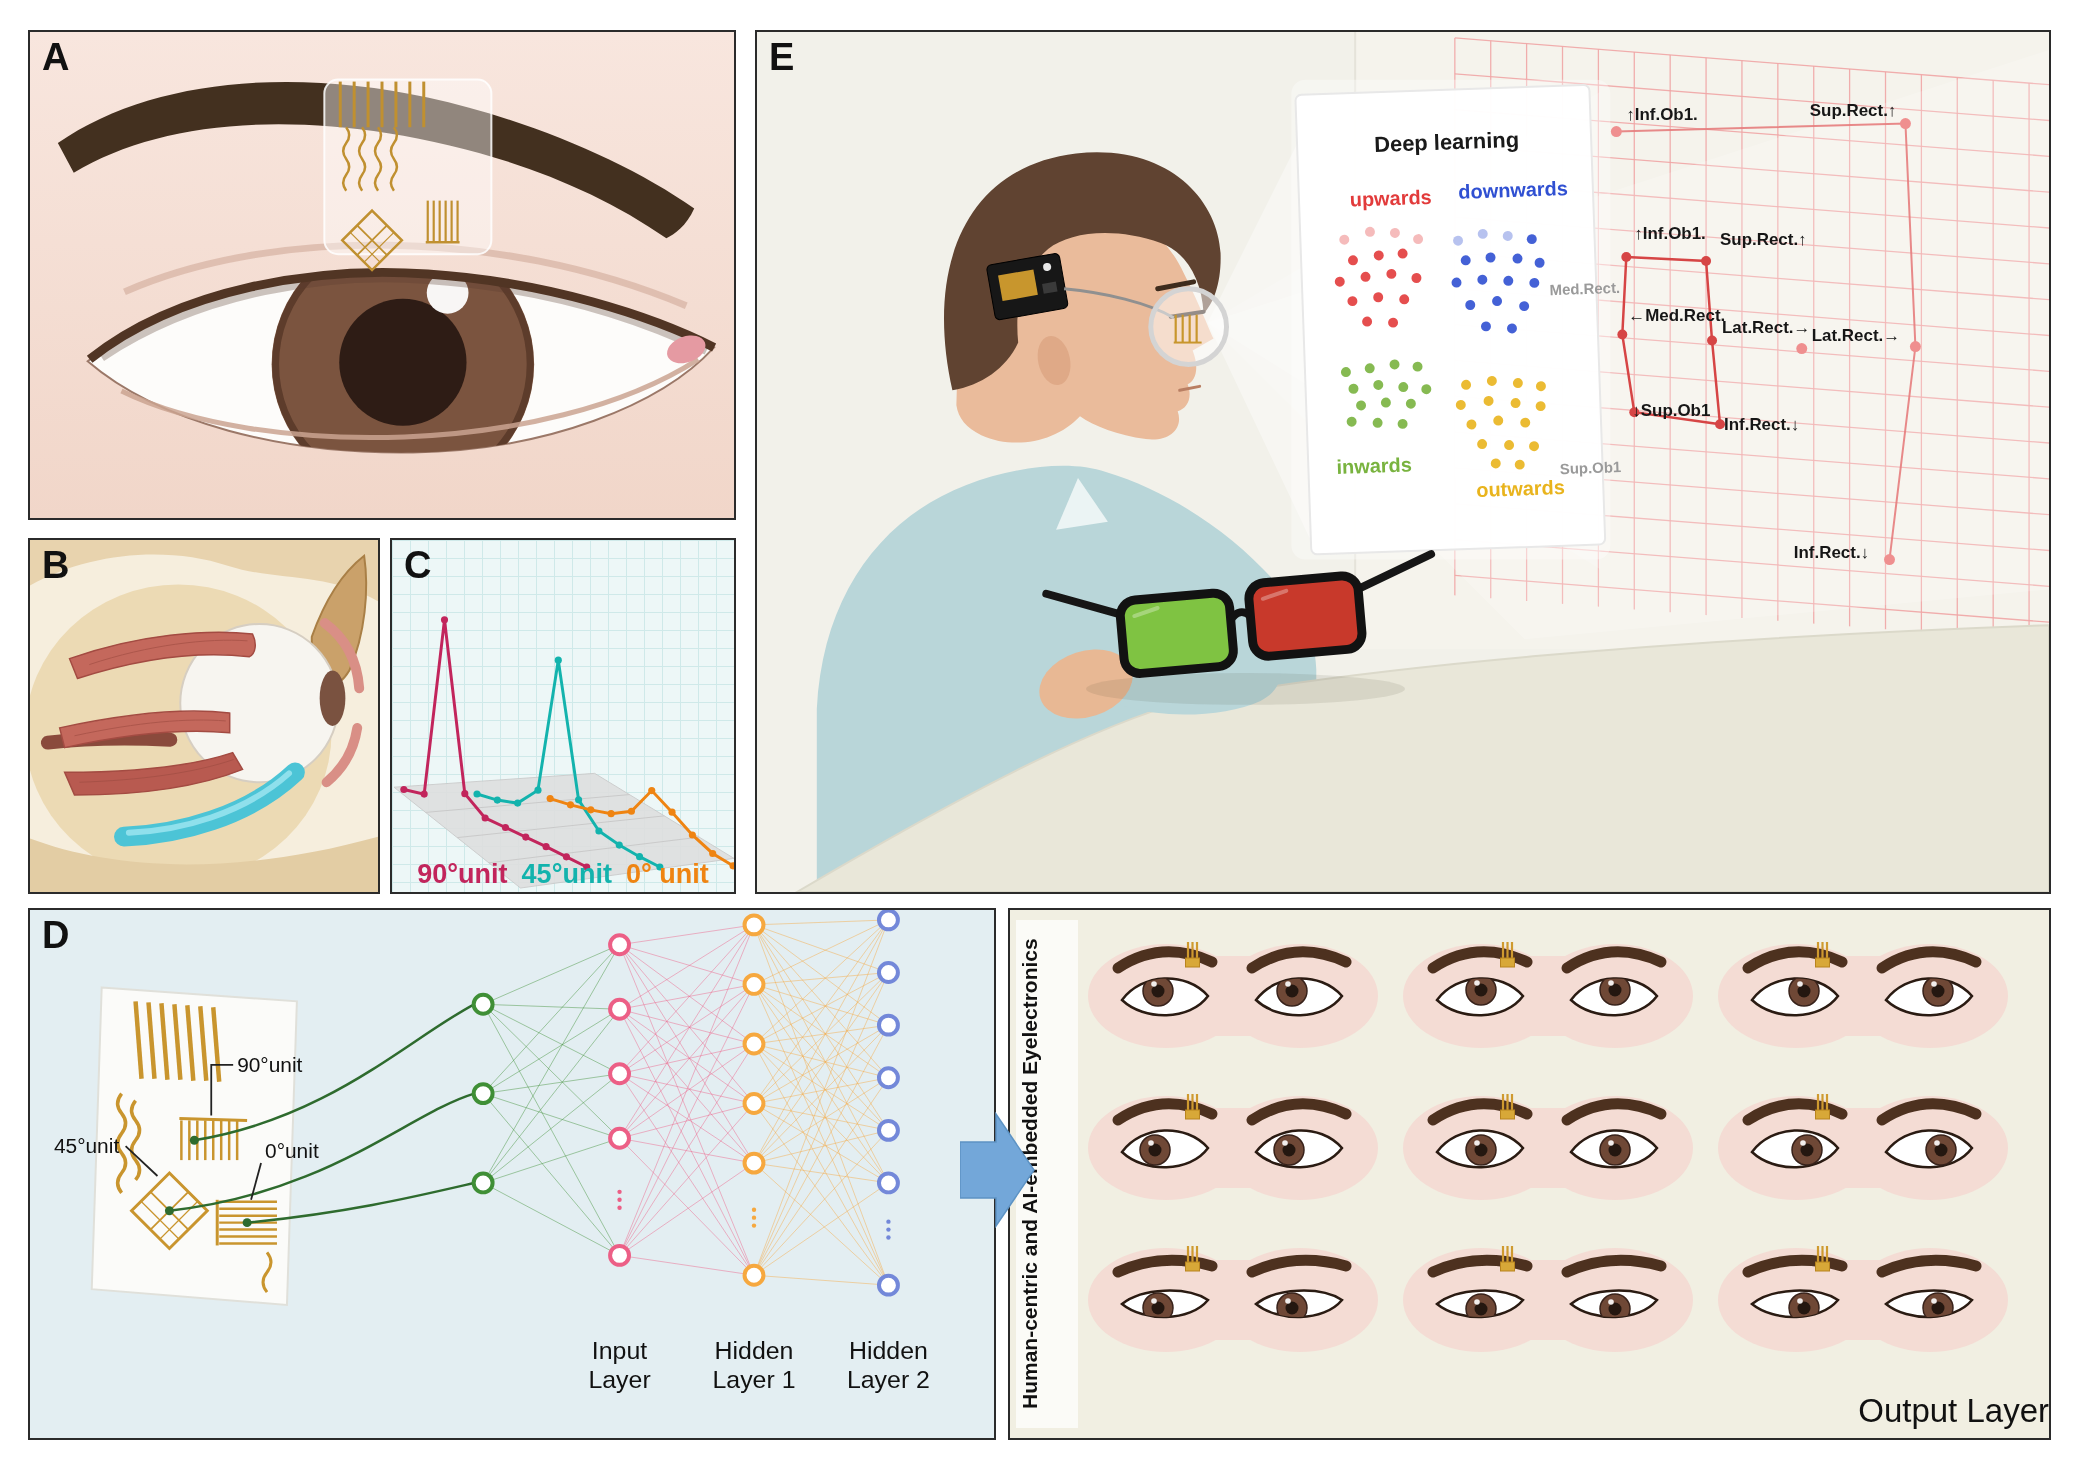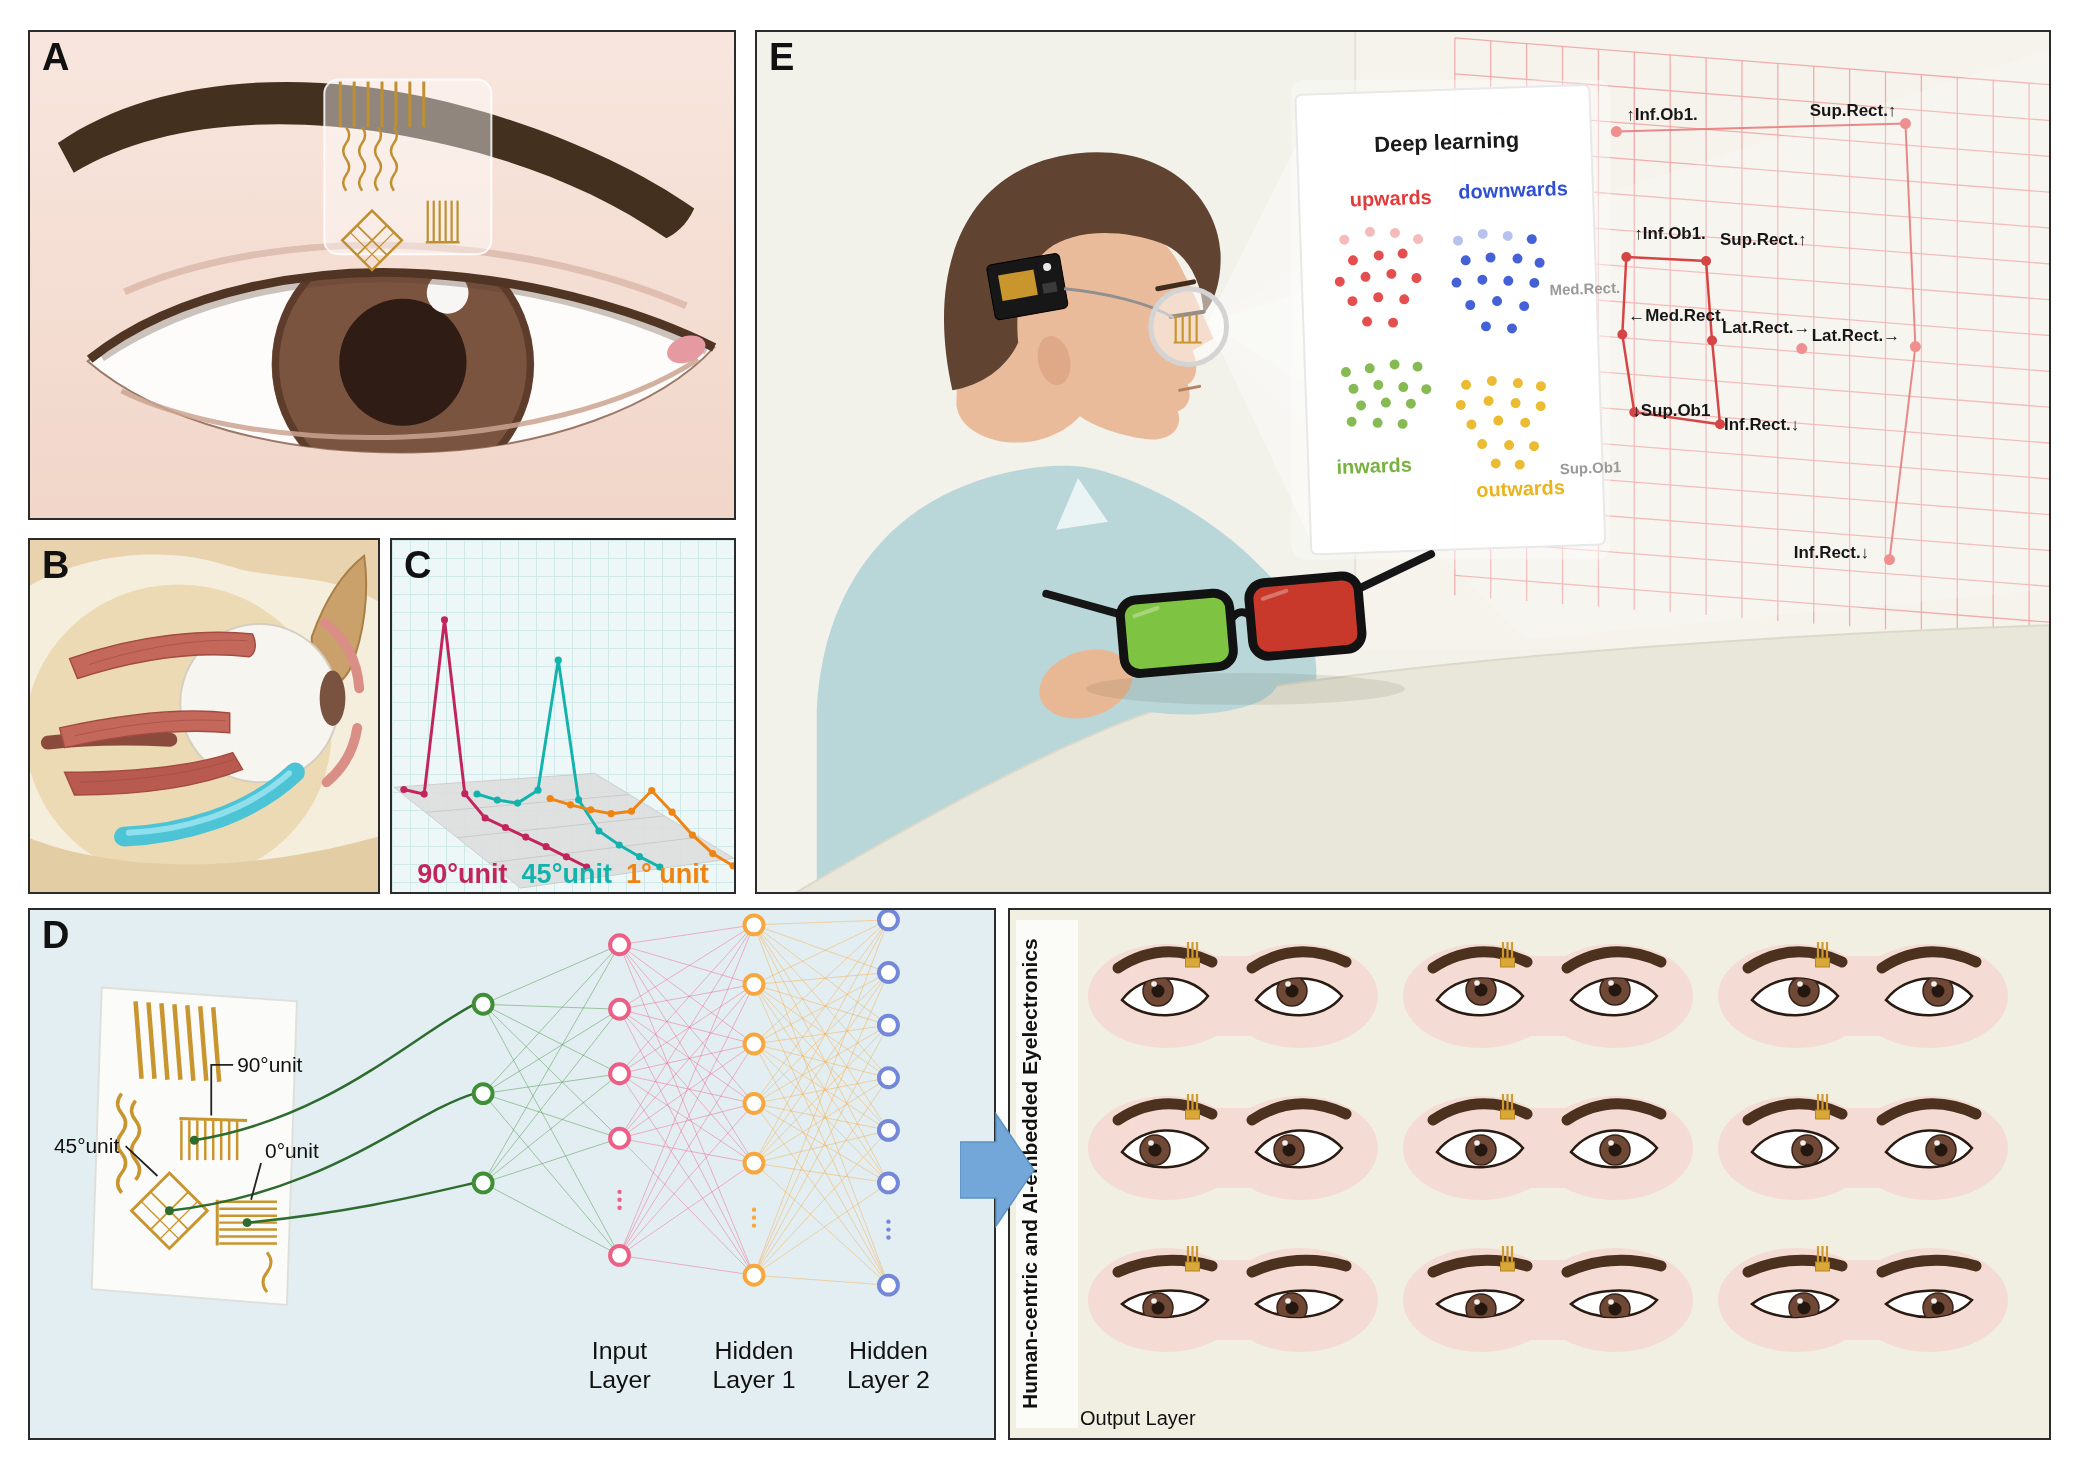--- a/index.html
+++ b/index.html
@@ -12,21 +12,21 @@
 #panel-c{left:390px;top:538px;width:346px;height:356px;background-color:#edf7f7;
   background-image:repeating-linear-gradient(to right,#cfe9e9 0 1px,transparent 1px 18px),
                    repeating-linear-gradient(to bottom,#cfe9e9 0 1px,transparent 1px 18px)}
 #panel-e{left:755px;top:30px;width:1296px;height:864px;background:#f2f1ea}
 #panel-d{left:28px;top:908px;width:968px;height:532px;background:#e3eef2}
 #panel-out{left:1008px;top:908px;width:1043px;height:532px;background:#f1efe2}
 .fillsvg{position:absolute;inset:0;width:100%;height:100%}
 #c-legend{position:absolute;left:0;right:0;bottom:2px;display:flex;justify-content:center;gap:14px;font-size:27px;font-weight:700;z-index:4}
 #vtext{position:absolute;left:6px;top:10px;bottom:10px;width:62px;writing-mode:vertical-rl;transform:rotate(180deg);
   font-size:21px;font-weight:700;line-height:1.3;text-align:center;color:#111;background:#fbfbf7}
-#out-label{position:absolute;left:70px;right:0;bottom:8px;text-align:left;font-size:20px;color:#111}
+#out-label{position:absolute;left:70px;right:0;bottom:8px;text-align:right;font-size:33px;color:#111}
 #eyes-area{position:absolute;inset:0}
 #transfer-arrow{position:absolute;left:960px;top:1112px;width:76px;height:116px;z-index:6}
 </style>
 </head>
 <body>
 
 <div id="fig">
 
   <div class="panel" id="panel-a">
     <div class="plabel">A</div>
@@ -154,21 +154,21 @@
           <circle cx="262.77777777777777" cy="253.41777777777776" r="3.6" fill="#ef8412"></circle>
           <circle cx="283.3333333333333" cy="275.2333333333333" r="3.6" fill="#ef8412"></circle>
           <circle cx="303.8888888888889" cy="298.2888888888889" r="3.6" fill="#ef8412"></circle>
           <circle cx="324.44444444444446" cy="317.00444444444446" r="3.6" fill="#ef8412"></circle>
           <circle cx="345" cy="329.52" r="3.6" fill="#ef8412"></circle>
         </g>
     </svg>
     <div id="c-legend">
         <span style="color: rgb(194, 37, 92);">90°unit</span>
         <span style="color: rgb(19, 179, 173);">45°unit</span>
-        <span style="color: rgb(239, 132, 18);">1° unit</span>
+        <span style="color: rgb(239, 132, 18);">0° unit</span>
       </div>
   </div>
 
   <div class="panel" id="panel-e">
     <div class="plabel">E</div>
     <svg class="fillsvg" viewBox="0 0 1296 864" preserveAspectRatio="none">
       <rect width="1296" height="864" fill="#f2f1ea"></rect>
       <rect x="600" y="0" width="696" height="620" fill="#f5f3ec"></rect>
       <line x1="600" y1="0" x2="600" y2="596" stroke="#e5e3da" stroke-width="2"></line>
 

